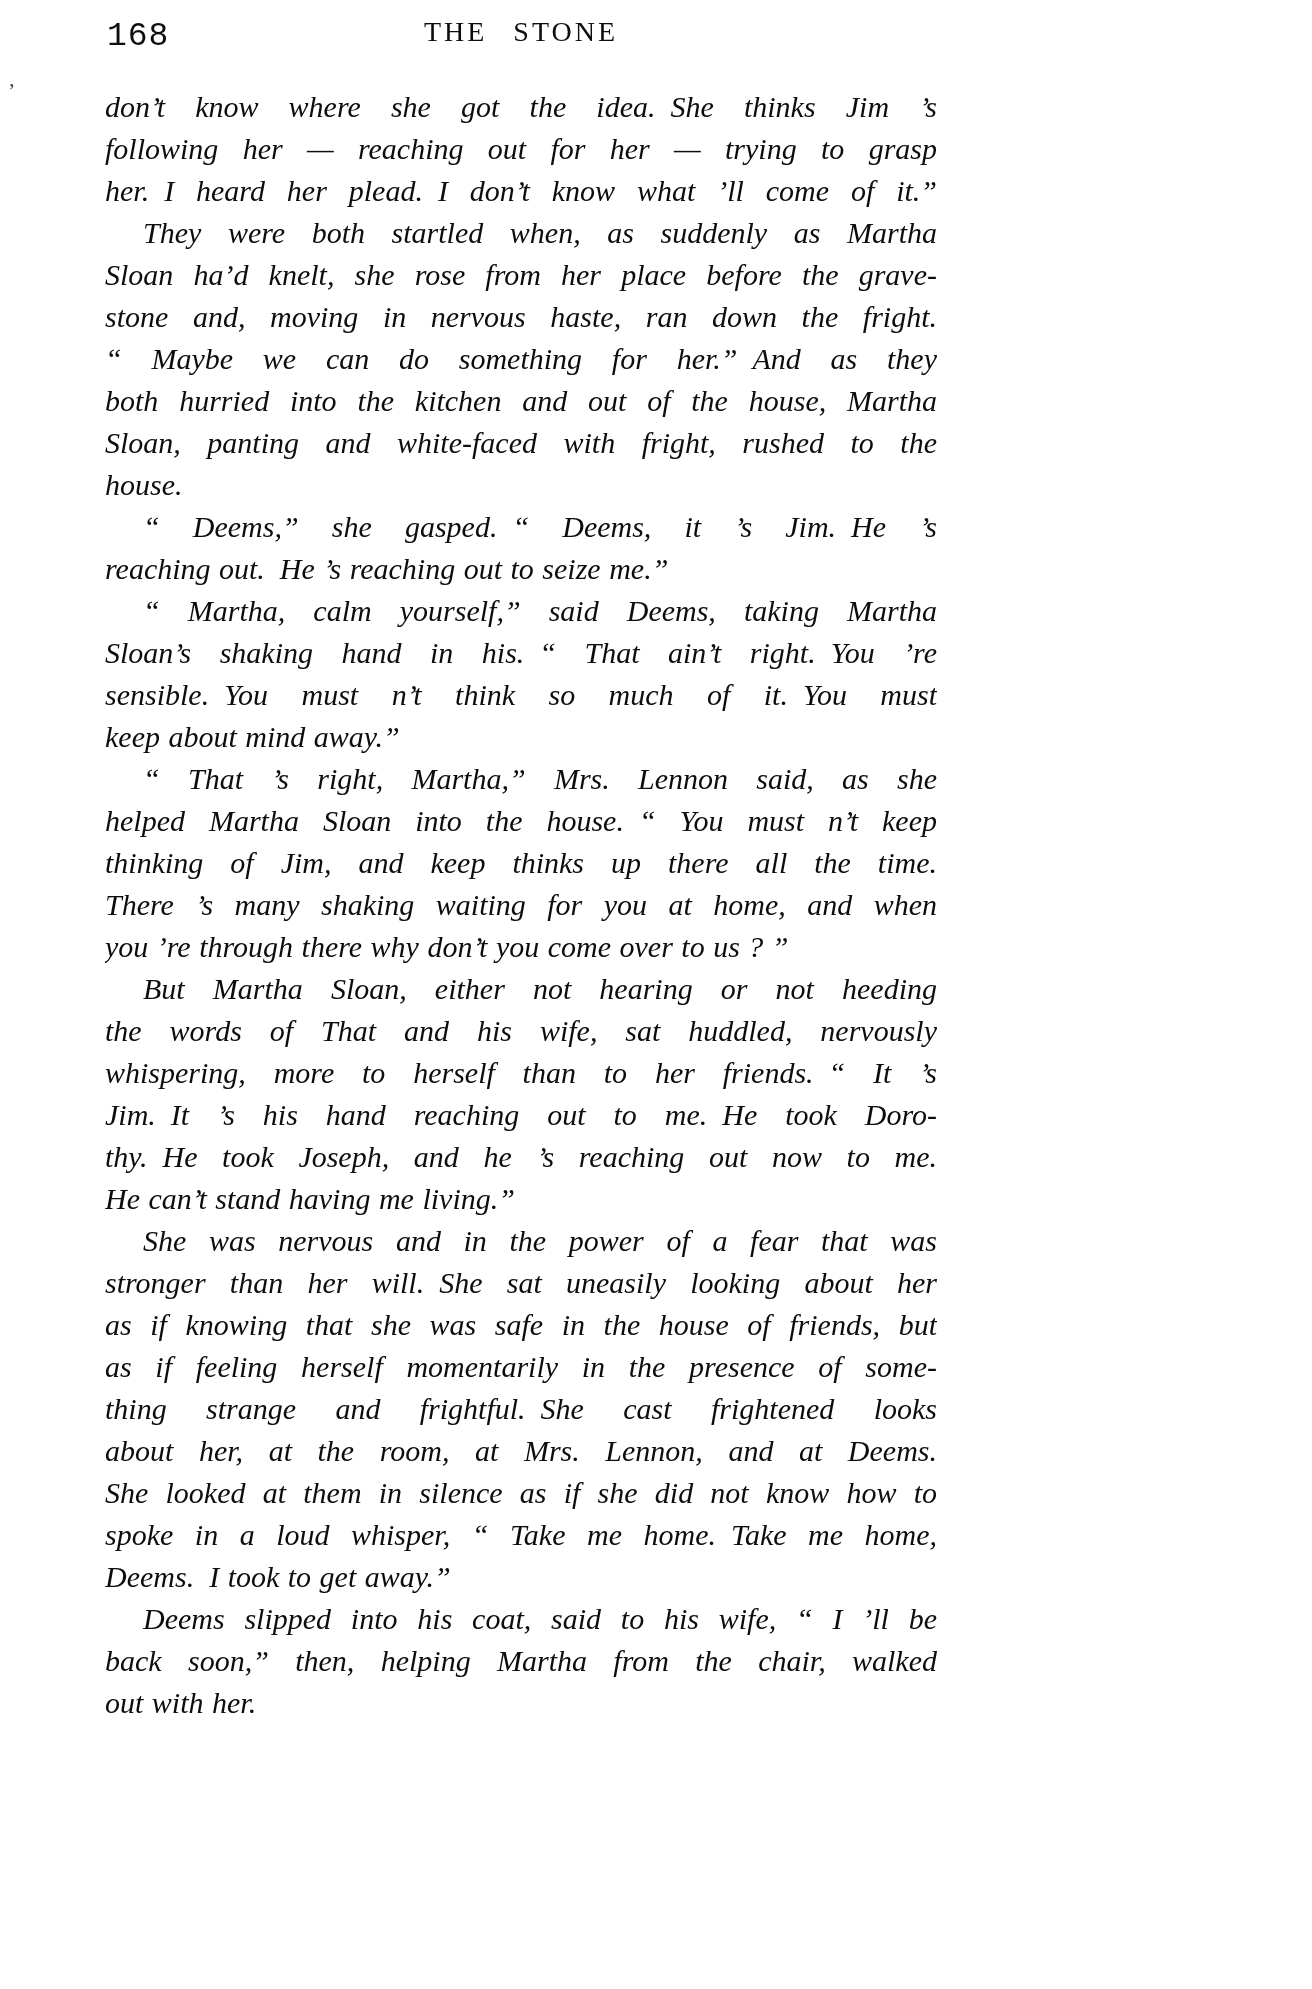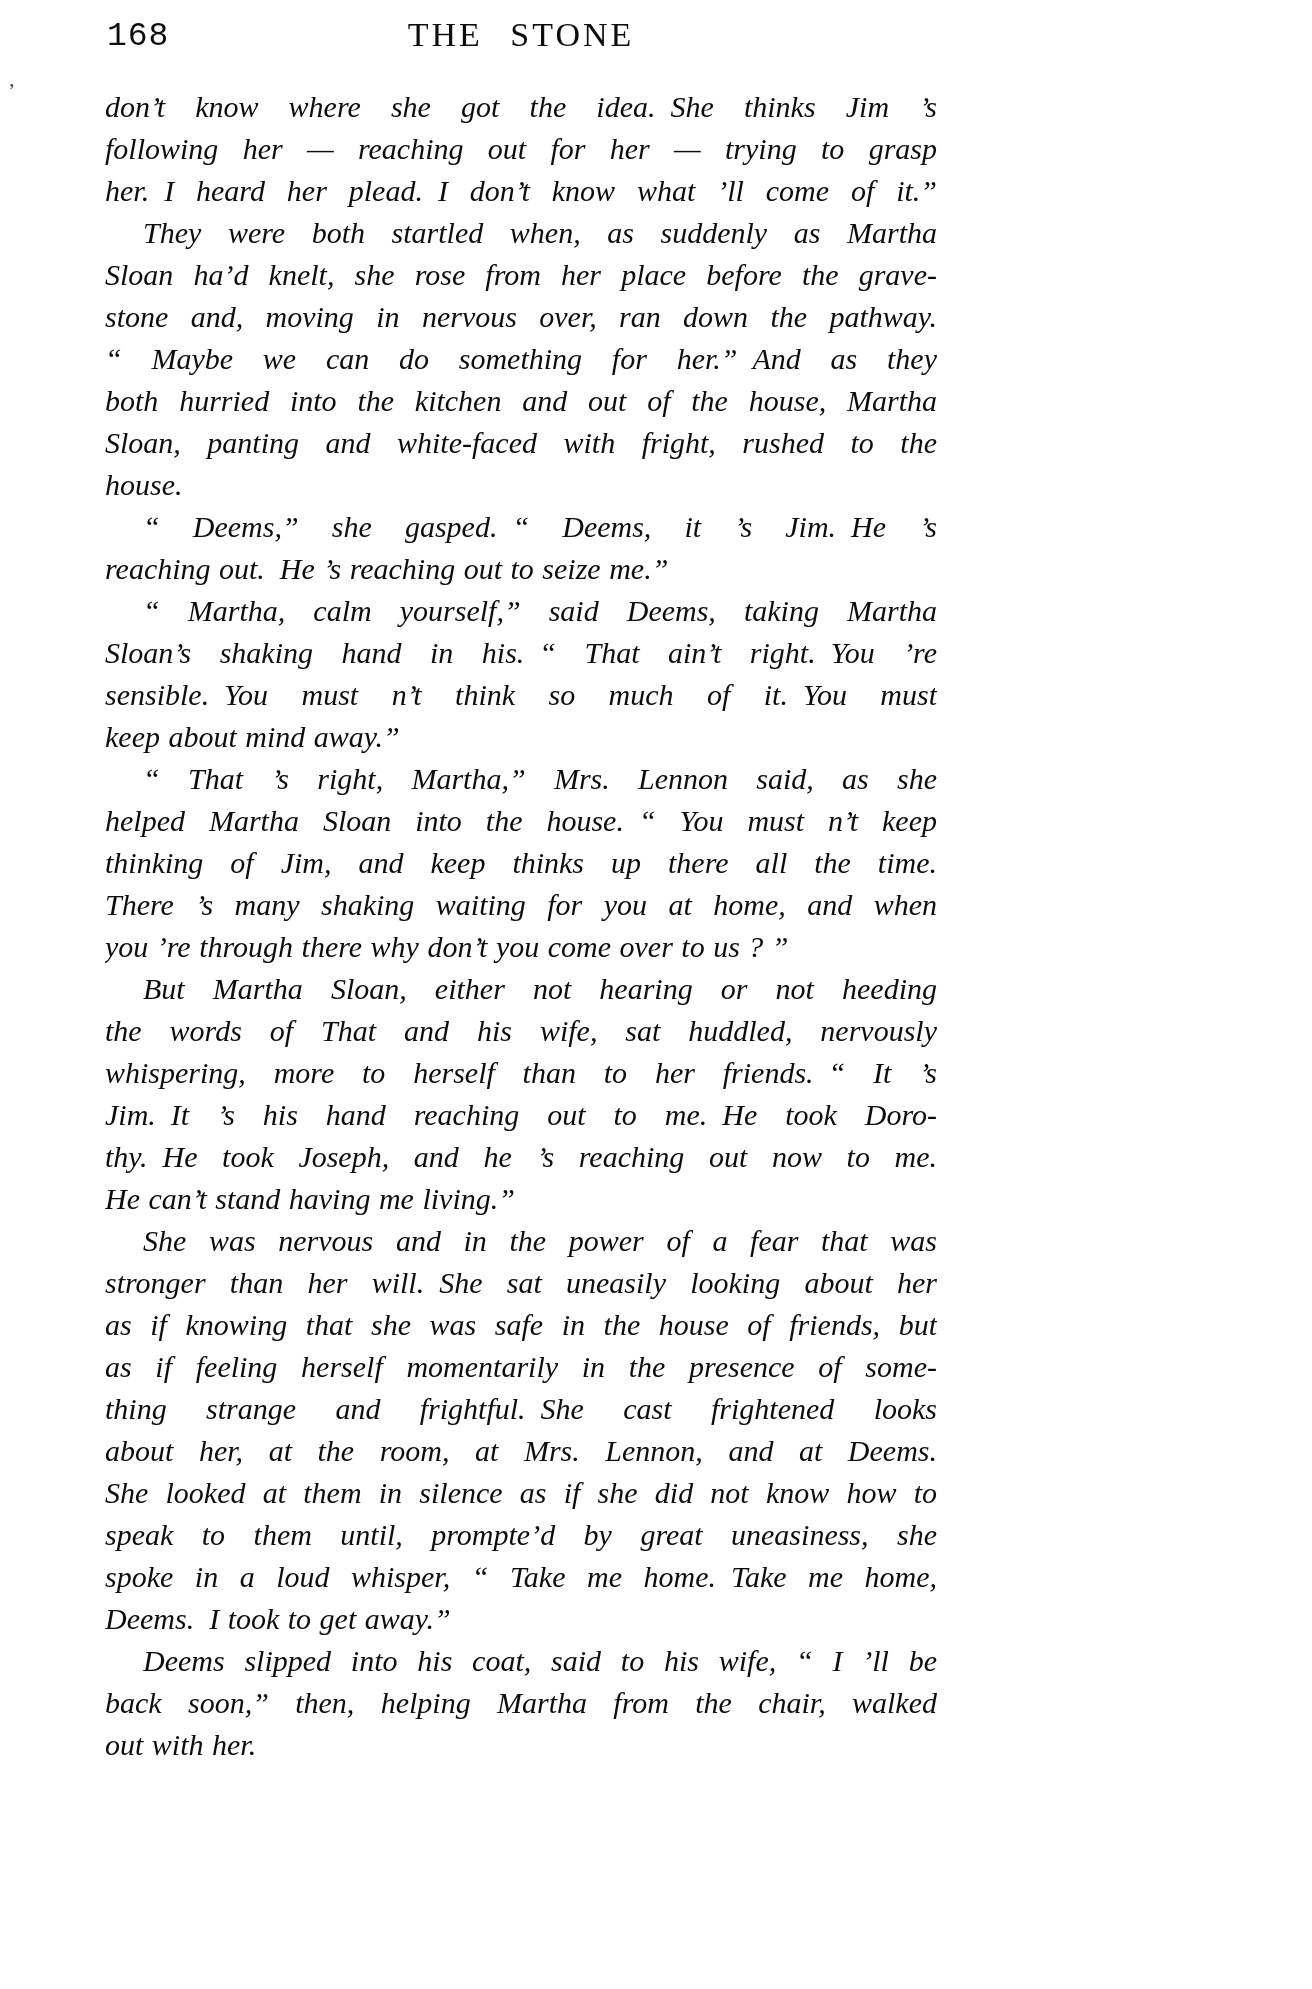--- a/index.html
+++ b/index.html
@@ -27,21 +27,21 @@
     position: absolute;
     left: 2px;
     top: 2px;
     font-size: 33px;
     letter-spacing: 1px;
     font-family: Liberation Mono, monospace;
   }
   .running-title {
     display: block;
     text-align: center;
-    font-size: 34px;
+    font-size: 28px;
     letter-spacing: 3px;
     word-spacing: 16px;
   }
   .scan-artifact {
     position: absolute;
     left: 8px;
     top: 78px;
     font-size: 22px;
     color: #444;
   }
@@ -78,21 +78,21 @@
   </div>
 
   <span class="scan-artifact">’</span>
 
   <div class="text-block">
       <div class="line">don’t know where she got the idea. She thinks Jim ’s</div>
       <div class="line">following her — reaching out for her — trying to grasp</div>
       <div class="line">her. I heard her plead. I don’t know what ’ll come of it.”</div>
       <div class="line indent">They were both startled when, as suddenly as Martha</div>
       <div class="line">Sloan ha’d knelt, she rose from her place before the grave-</div>
-      <div class="line">stone and, moving in nervous over, ran down the pathway.</div>
+      <div class="line">stone and, moving in nervous haste, ran down the fright.</div>
       <div class="line">“ Maybe we can do something for her.” And as they</div>
       <div class="line">both hurried into the kitchen and out of the house, Martha</div>
       <div class="line">Sloan, panting and white-faced with fright, rushed to the</div>
       <div class="line last">house.</div>
       <div class="line indent">“ Deems,” she gasped. “ Deems, it ’s Jim. He ’s</div>
       <div class="line last">reaching out. He ’s reaching out to seize me.”</div>
       <div class="line indent">“ Martha, calm yourself,” said Deems, taking Martha</div>
       <div class="line">Sloan’s shaking hand in his. “ That ain’t right. You ’re</div>
       <div class="line">sensible. You must n’t think so much of it. You must</div>
       <div class="line last">keep about mind away.”</div>
@@ -107,20 +107,19 @@
       <div class="line">Jim. It ’s his hand reaching out to me. He took Doro-</div>
       <div class="line">thy. He took Joseph, and he ’s reaching out now to me.</div>
       <div class="line last">He can’t stand having me living.”</div>
       <div class="line indent">She was nervous and in the power of a fear that was</div>
       <div class="line">stronger than her will. She sat uneasily looking about her</div>
       <div class="line">as if knowing that she was safe in the house of friends, but</div>
       <div class="line">as if feeling herself momentarily in the presence of some-</div>
       <div class="line">thing strange and frightful. She cast frightened looks</div>
       <div class="line">about her, at the room, at Mrs. Lennon, and at Deems.</div>
       <div class="line">She looked at them in silence as if she did not know how to</div>
-      <div class="line">speak to them until, prompte’d by great uneasiness, she</div>
       <div class="line">spoke in a loud whisper, “ Take me home. Take me home,</div>
       <div class="line last">Deems. I took to get away.”</div>
       <div class="line indent">Deems slipped into his coat, said to his wife, “ I ’ll be</div>
       <div class="line">back soon,” then, helping Martha from the chair, walked</div>
       <div class="line last">out with her.</div>
     </div>
 </div>
 
 </body></html>

